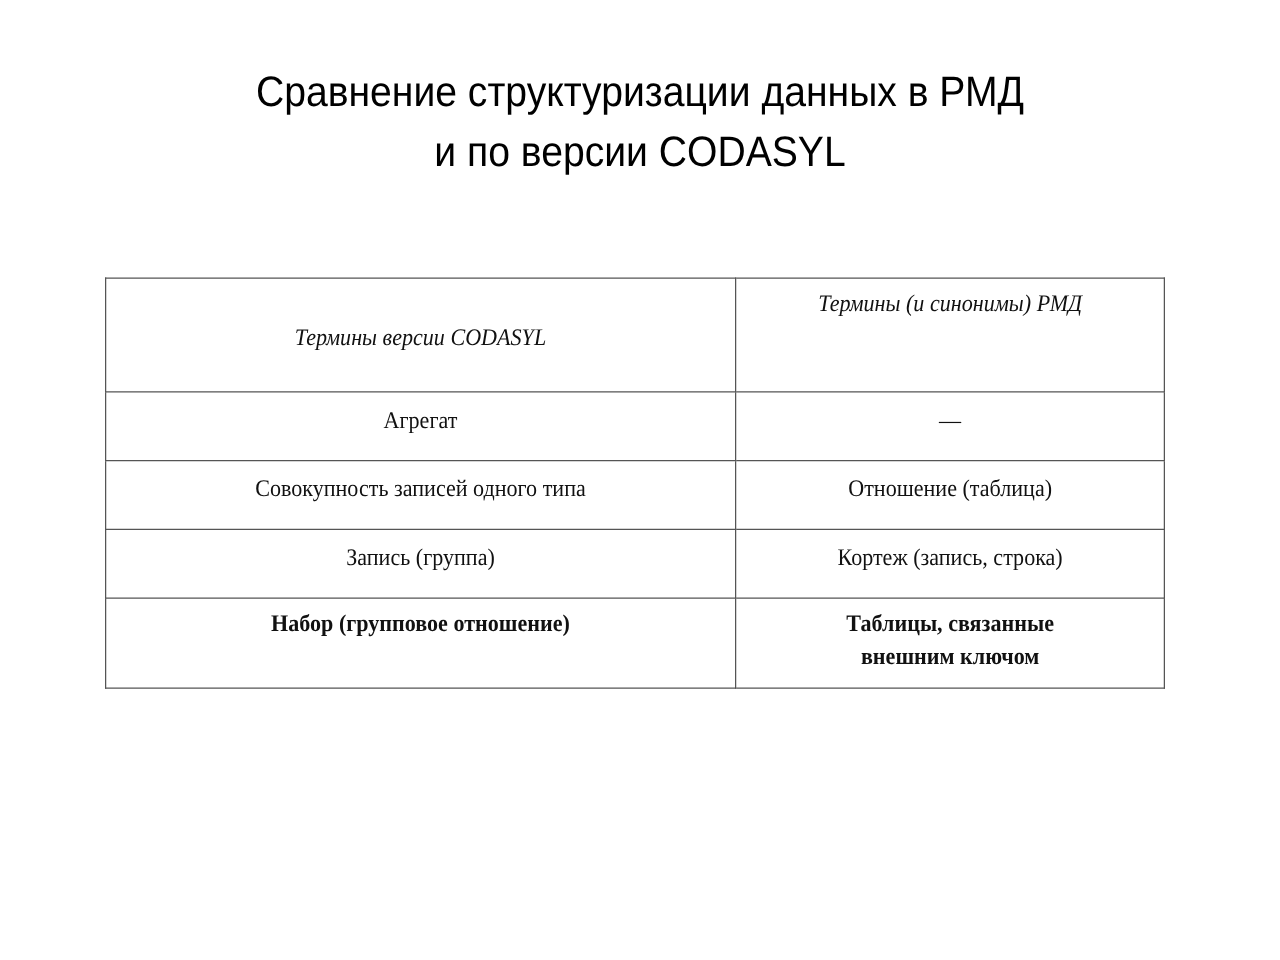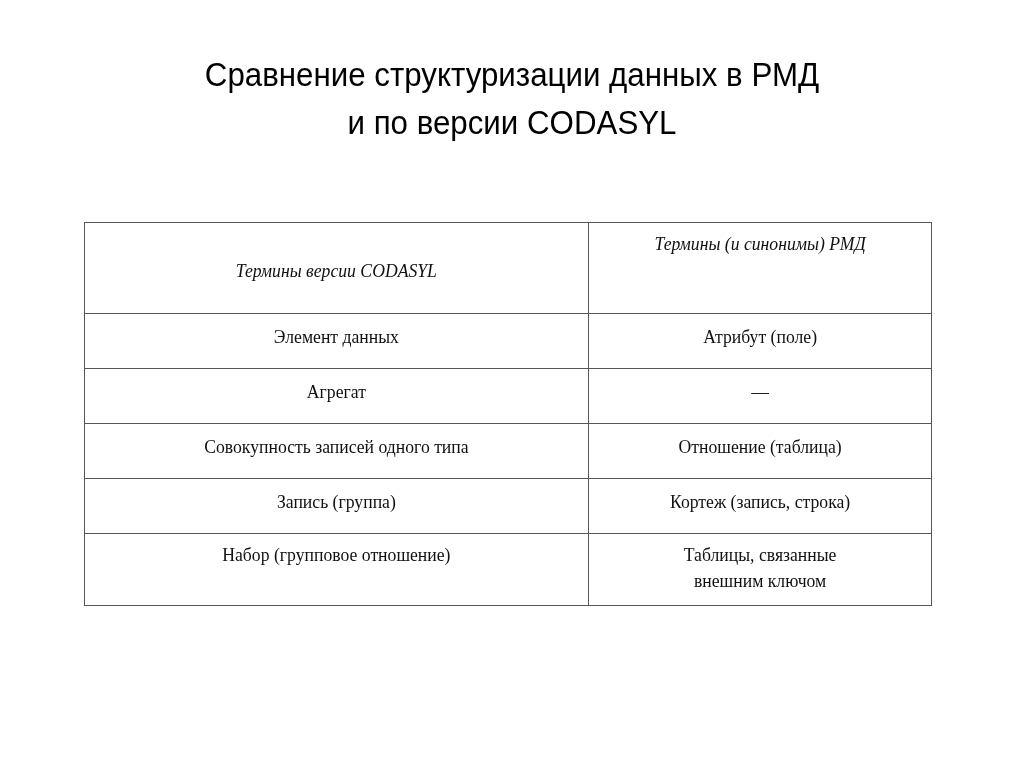--- a/index.html
+++ b/index.html
@@ -49,48 +49,40 @@
       display: block;
       line-height: 26px;
       transform: scaleX(0.93);
     }
     tr.head { height: 91px; }
     tr.head td.c1 { vertical-align: middle; }
     tr.head td.c1 .cell-text { padding-top: 6px; font-style: italic; }
     tr.head td.c2 .cell-text { padding-top: 8px; font-style: italic; }
     tr.r { height: 55px; }
     tr.r td .cell-text { padding-top: 10px; }
-    tr.r2 { height: 72px; }
+    tr.r2 { height: 72px; font-weight: bold; }
     tr.r2 td .cell-text { padding-top: 8px; }
   </style>
 </head>
 <body>
 
 <div class="slide-title">
   <span>Сравнение структуризации данных в РМД</span>
   <span>и по версии CODASYL</span>
 </div>
 
 <table class="cmp">
   <tbody>
       <tr class="head">
     <td class="c1">
       <span class="cell-text">Термины версии CODASYL</span>
     </td>
     <td class="c2">
       <span class="cell-text">Термины (и синонимы) РМД</span>
     </td>
-  </tr>
-  <tr class="r">
-    <td class="c1">
-          <span class="cell-text">Элемент данных</span>
-        </td>
-    <td class="c2">
-          <span class="cell-text">Атрибут (поле)</span>
-        </td>
   </tr>
   <tr class="r">
     <td class="c1">
           <span class="cell-text">Агрегат</span>
         </td>
     <td class="c2">
           <span class="cell-text">—</span>
         </td>
   </tr>
   <tr class="r">

